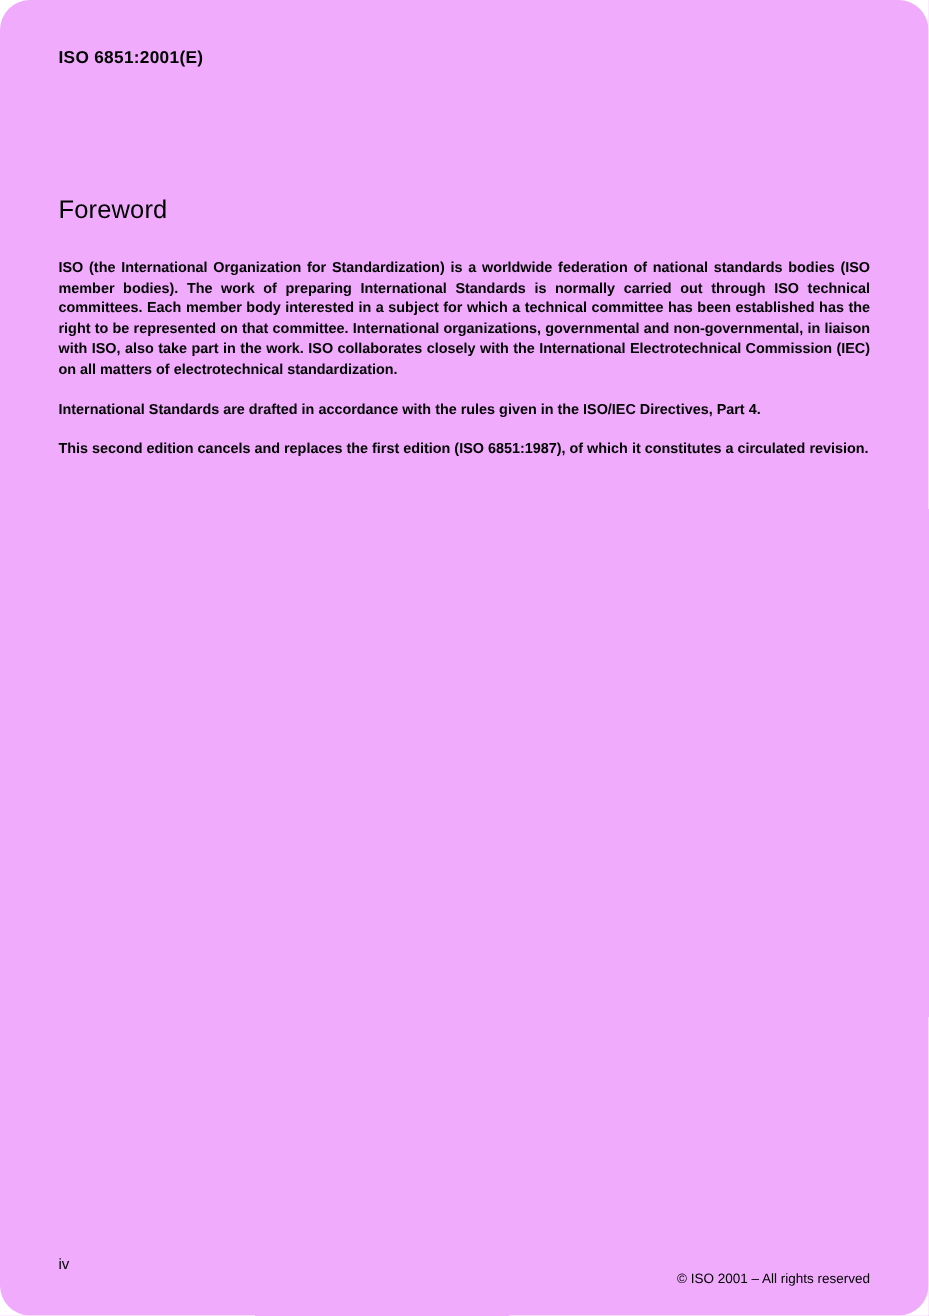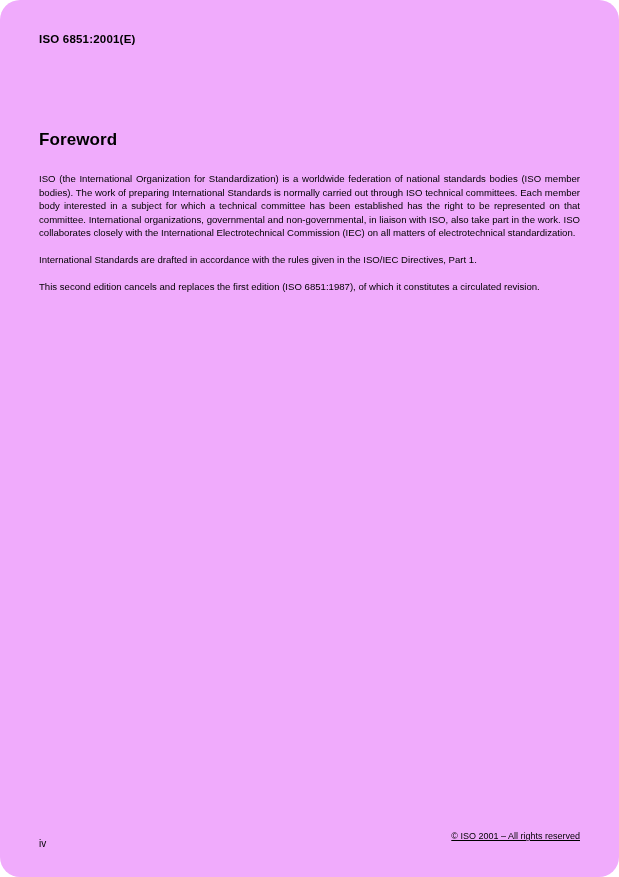--- a/index.html
+++ b/index.html
@@ -29,64 +29,64 @@
     letter-spacing: 0.2px;
   }
   .content {
     position: absolute;
     top: 130px;
     left: 39px;
     width: 541px;
   }
   .title {
     font-size: 17px;
-    font-weight: bold;
+    font-weight: normal;
     margin: 0 0 22px 0;
     letter-spacing: 0.1px;
   }
   p.para {
     font-size: 9.6px;
     line-height: 13.6px;
     text-align: justify;
     margin: 0 0 13px 0;
+    font-weight: bold;
   }
   p.para:last-child {
     margin-bottom: 0;
   }
   .italic {
     font-style: italic;
   }
   .footer-page {
     position: absolute;
     left: 39px;
     bottom: 28px;
     font-size: 10px;
   }
   .footer-copy {
     position: absolute;
     right: 39px;
-    bottom: 36px;
+    bottom: 20px;
     font-size: 9px;
-    text-decoration: underline;
   }
 </style>
 </head>
 <body>
 
 <div class="page">
 
   <div class="header">ISO 6851:2001(E)</div>
 
   <div class="content">
 
     <h1 class="title">Foreword</h1>
 
     <p class="para">ISO (the International Organization for Standardization) is a worldwide federation of national standards bodies (ISO member bodies). The work of preparing International Standards is normally carried out through ISO technical committees. Each member body interested in a subject for which a technical committee has been established has the right to be represented on that committee. International organizations, governmental and non-governmental, in liaison with ISO, also take part in the work. ISO collaborates closely with the International Electrotechnical Commission (IEC) on all matters of electrotechnical standardization.</p>
 
-    <p class="para">International Standards are drafted in accordance with the rules given in the ISO/IEC Directives, Part 1.</p>
+    <p class="para">International Standards are drafted in accordance with the rules given in the ISO/IEC Directives, Part 4.</p>
 
 
 
 
     <p class="para">This second edition cancels and replaces the first edition (ISO 6851:1987), of which it constitutes a circulated revision.</p>
 
   </div>
 
   <div class="footer-page">iv</div>
 

